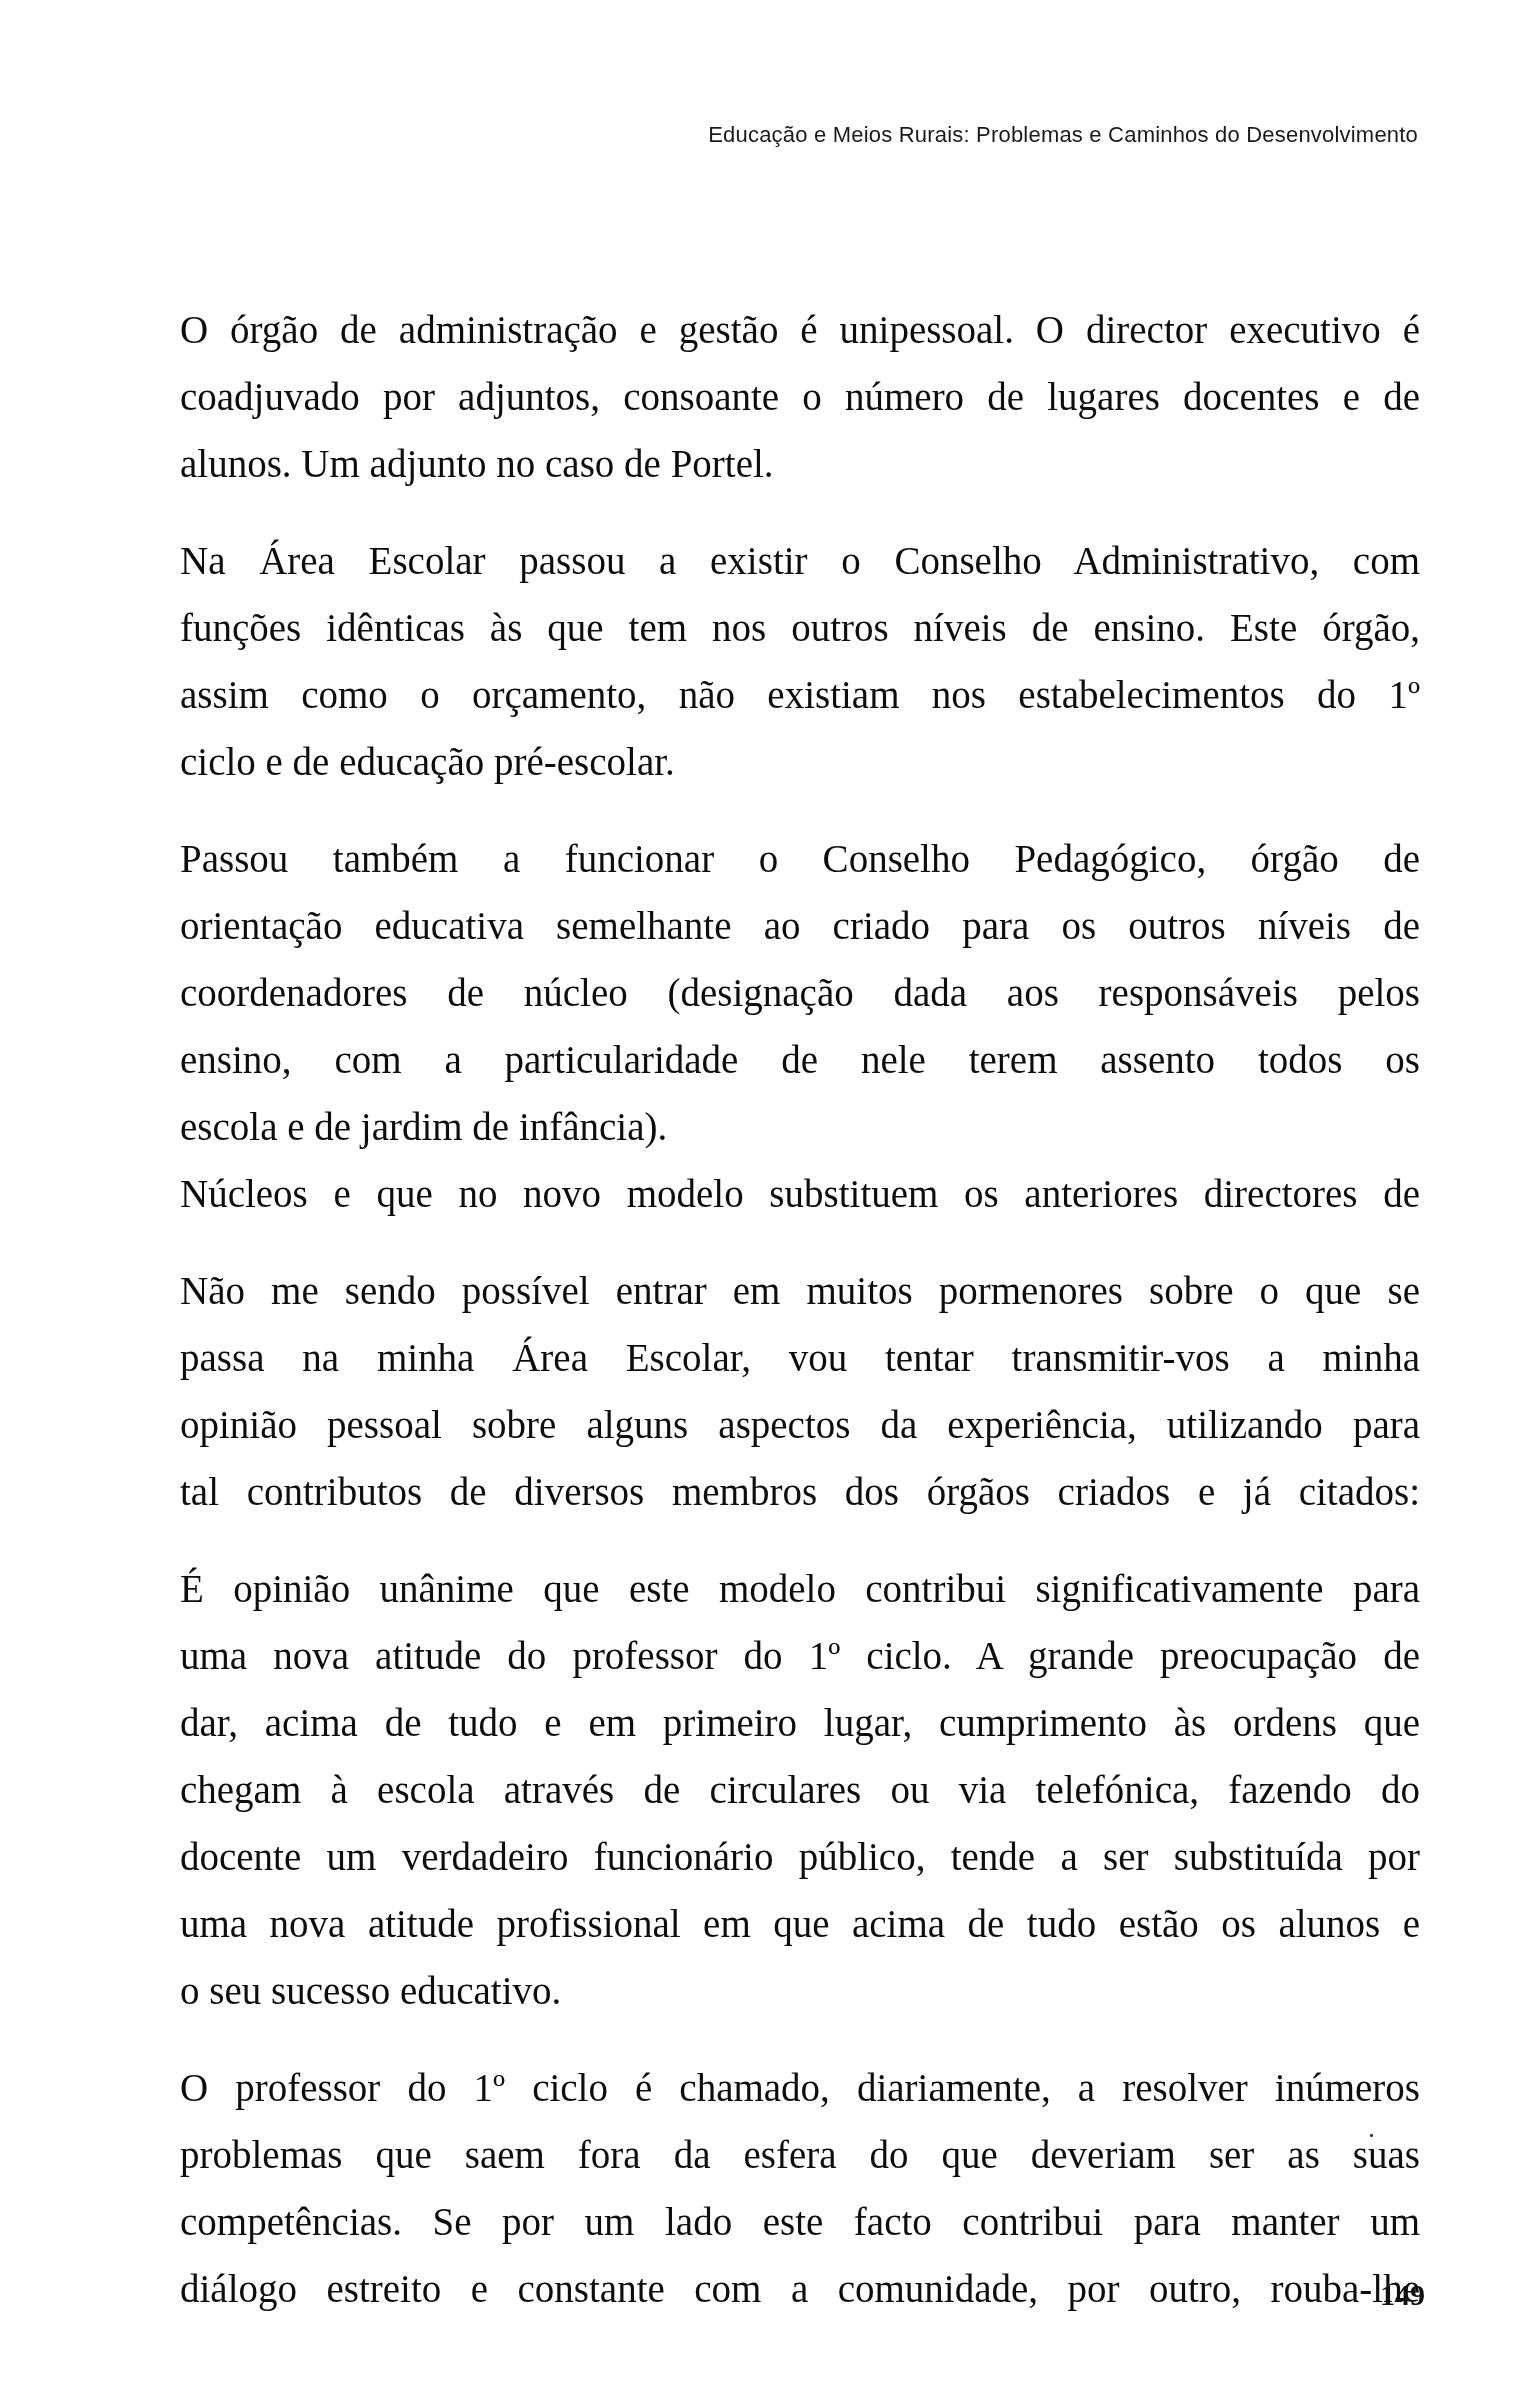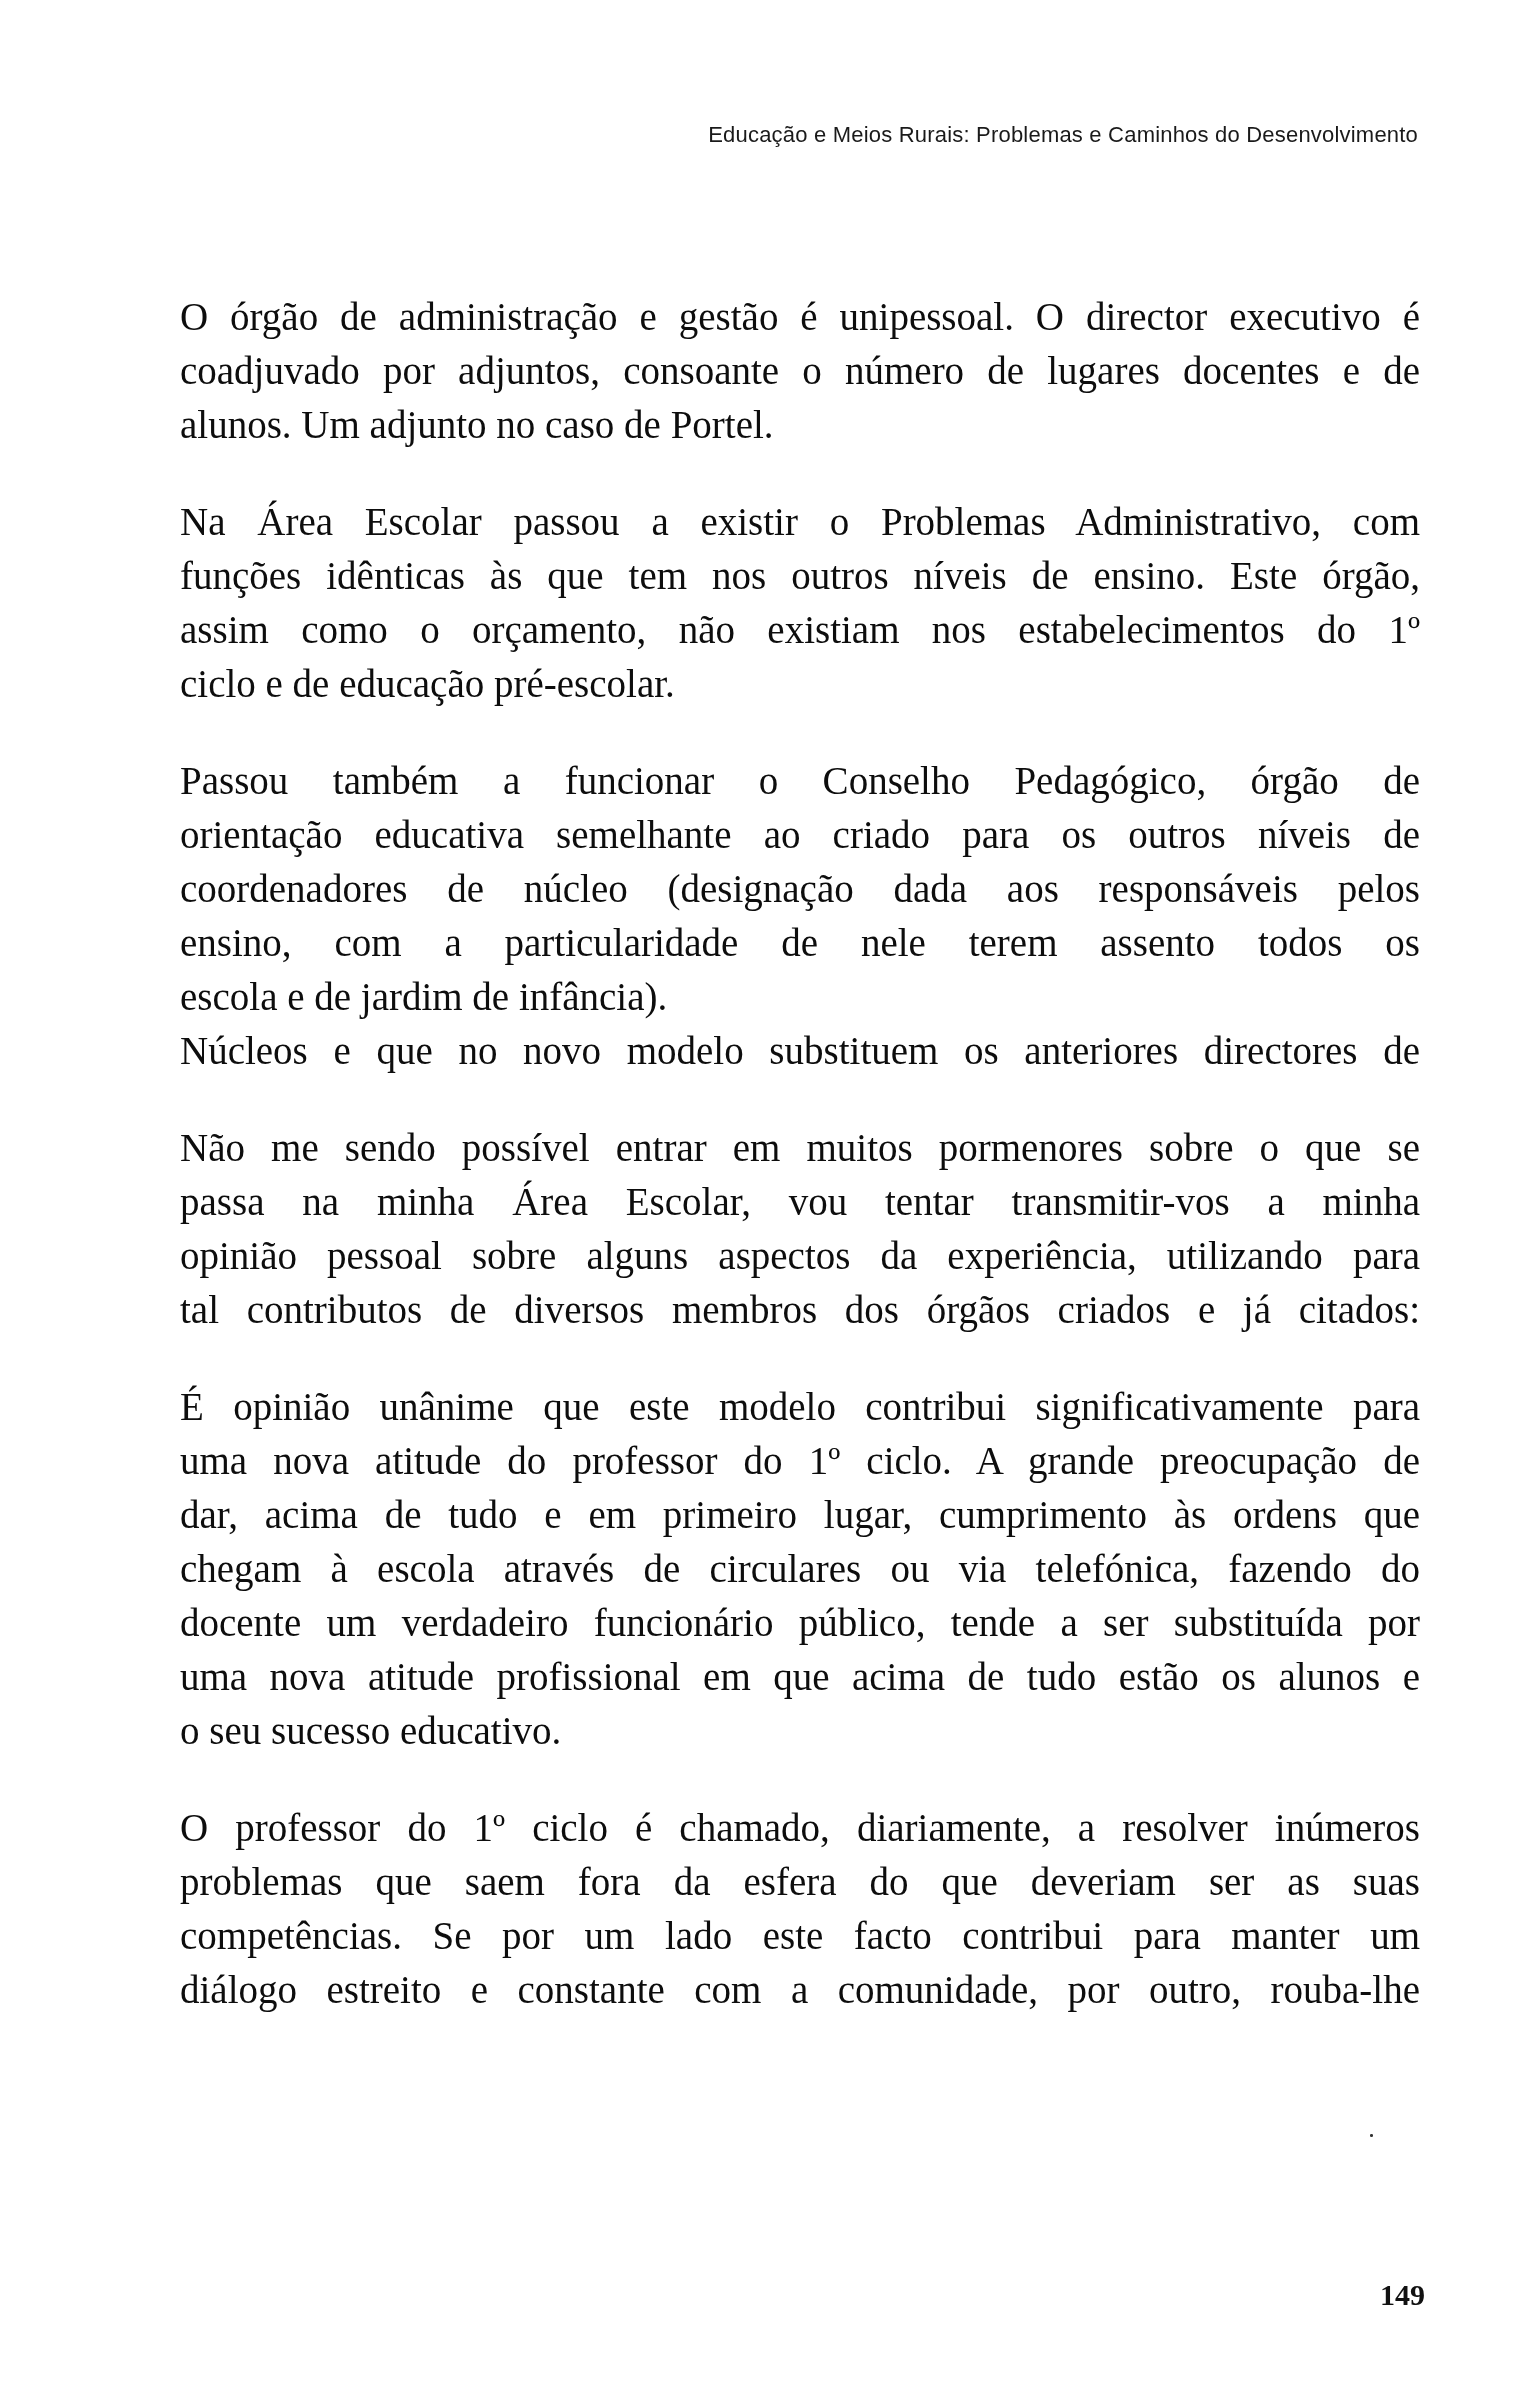--- a/index.html
+++ b/index.html
@@ -45,20 +45,21 @@
     margin: 0 0 43px 0;
   }
   .line {
     display: block;
     height: 54px;
     line-height: 54px;
     white-space: nowrap;
     text-align: justify;
     text-align-last: justify;
     overflow: visible;
+    margin-top: 13px;
   }
   .line.last {
     text-align: right;
     text-align-last: left;
   }
   .page-number {
     position: absolute;
     top: 2274px;
     right: 97px;
     font-family: "Liberation Serif", "DejaVu Serif", serif;
@@ -86,21 +87,21 @@
 
   <div class="body-text">
 
     <p class="para">
       <span class="line">O órgão de administração e gestão é unipessoal. O director executivo é</span>
       <span class="line">coadjuvado por adjuntos, consoante o número de lugares docentes e de</span>
       <span class="line last">alunos. Um adjunto no caso de Portel.</span>
     </p>
 
     <p class="para">
-      <span class="line">Na Área Escolar passou a existir o Problemas Administrativo, com</span>
+      <span class="line">Na Área Escolar passou a existir o Conselho Administrativo, com</span>
       <span class="line">funções idênticas às que tem nos outros níveis de ensino. Este órgão,</span>
       <span class="line">assim como o orçamento, não existiam nos estabelecimentos do 1º</span>
       <span class="line last">ciclo e de educação pré-escolar.</span>
     </p>
 
     <p class="para">
       <span class="line">Passou também a funcionar o Conselho Pedagógico, órgão de</span>
       <span class="line">orientação educativa semelhante ao criado para os outros níveis de</span>
       <span class="line">coordenadores de núcleo (designação dada aos responsáveis pelos</span>
       <span class="line">ensino, com a particularidade de nele terem assento todos os</span>

